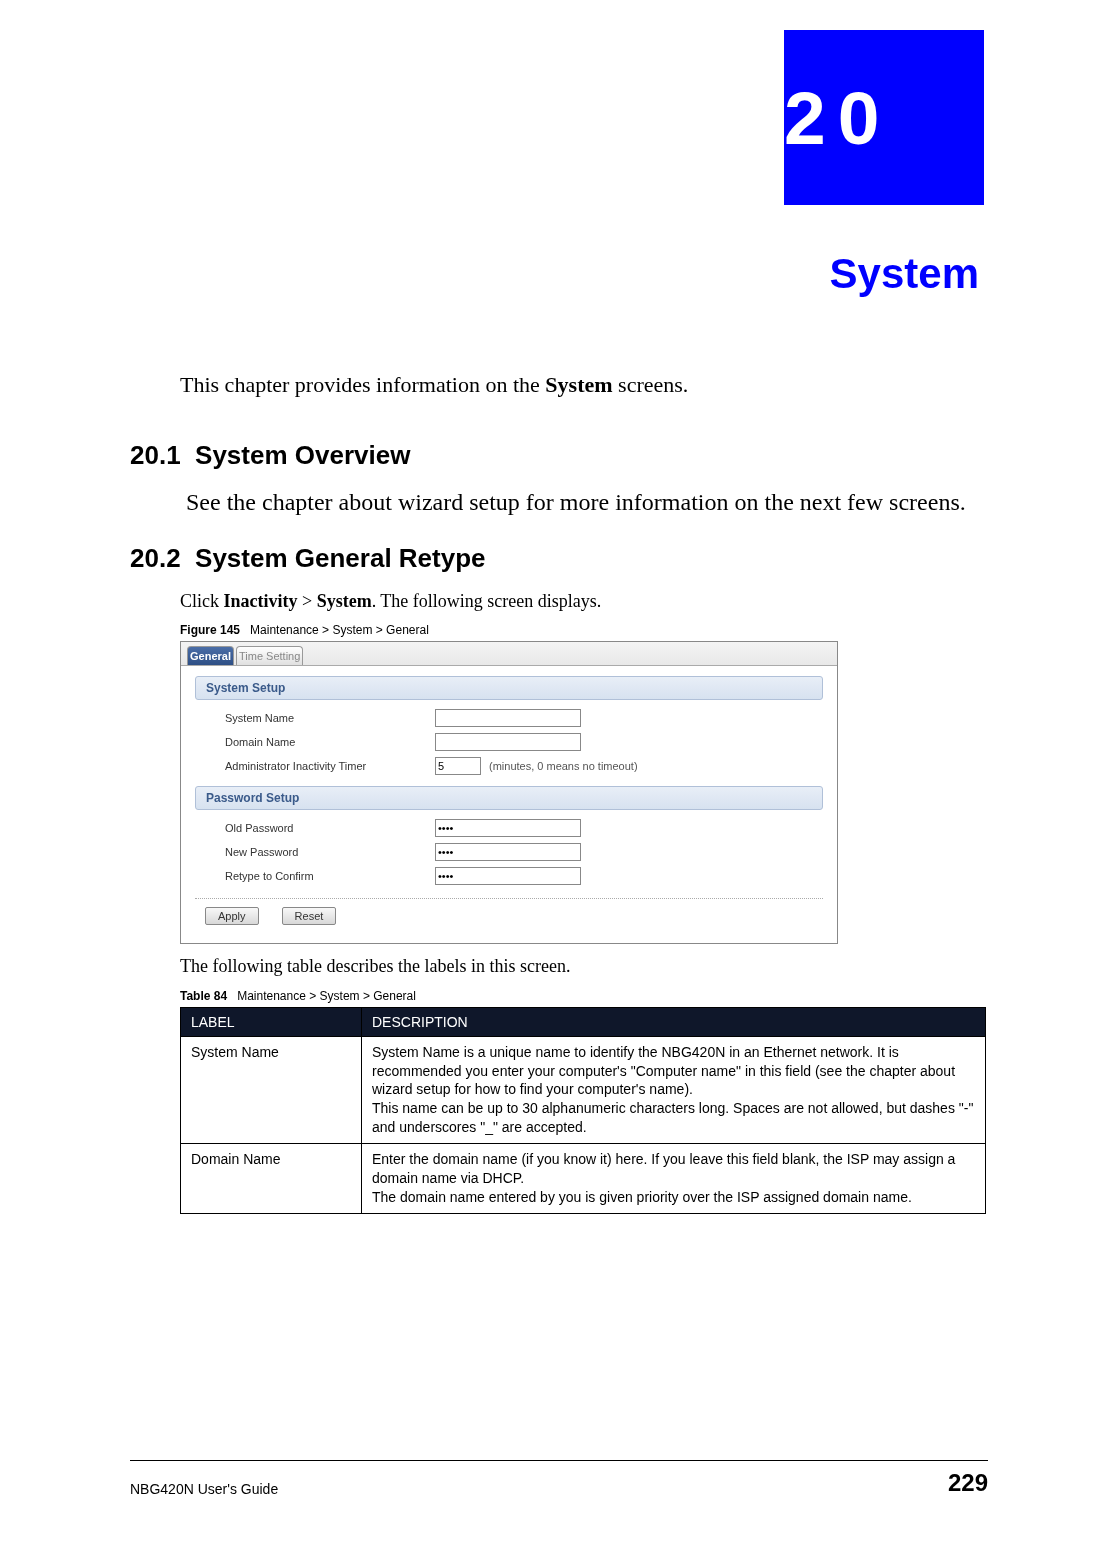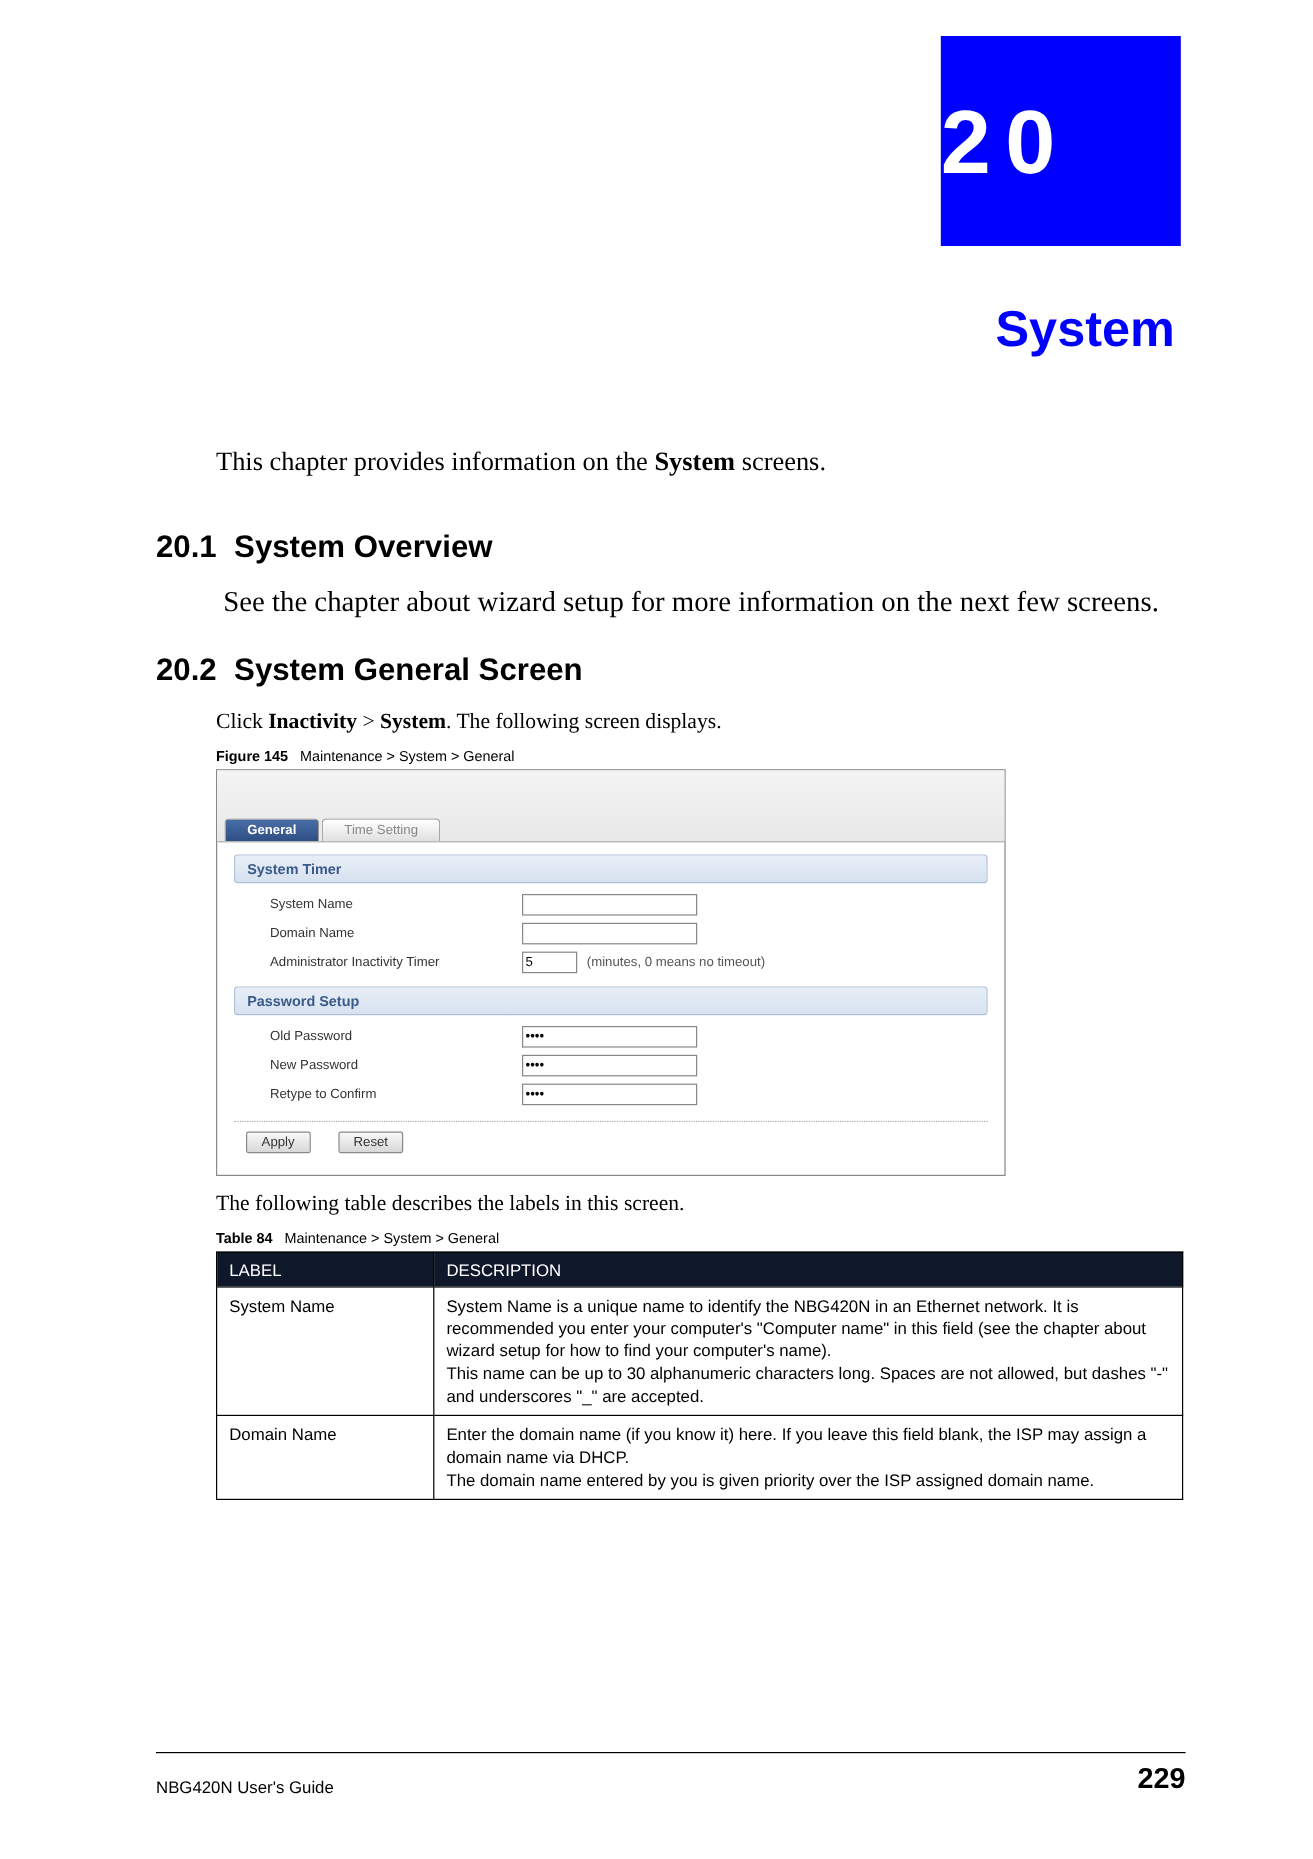--- a/index.html
+++ b/index.html
@@ -94,29 +94,28 @@
     color: #333;
   }
   .tabs {
     display:flex;
     border-bottom: 1px solid #aaa;
     padding-left: 6px;
     padding-top: 4px;
     background: linear-gradient(#f4f4f4,#e8e8e8);
   }
   .tab {
-    padding: 3px 18px;
+    padding: 3px 2px;
     border: 1px solid #999;
     border-bottom: none;
     border-radius: 4px 4px 0 0;
     margin-right: 2px;
     background: linear-gradient(#ffffff,#e0e0e0);
     color: #888;
     font-size:11px;
-    margin-top:36px;
   }
   .tab.active {
     background: linear-gradient(#4a6da7,#2e4f85);
     color: #ffffff;
     font-weight: bold;
   }
   .fig-body {
     padding: 10px 14px 18px 14px;
   }
   .section-bar {
@@ -225,38 +224,38 @@
     <p class="body-text">
       <span>This chapter provides information on the </span><span class="bold">System</span><span> screens.</span>
     </p>
 
     <h2 class="h2">
       <span>20.1</span>&nbsp;&nbsp;<span>System Overview</span>
     </h2>
     <p class="body-text2">See the chapter about wizard setup for more information on the next few screens.</p>
 
     <h2 class="h2">
-      <span>20.2</span>&nbsp;&nbsp;<span>System General Screen</span>
+      <span>20.2</span>&nbsp;&nbsp;<span>System General Retype</span>
     </h2>
     <p class="body-text3">
       <span>Click </span><span class="bold">Inactivity</span><span> &gt; </span><span class="bold">System</span><span>. The following screen displays.</span>
     </p>
 
     <div class="caption">
       <span>Figure 145</span>&nbsp;&nbsp;&nbsp;<span class="caption-text">Maintenance &gt; System &gt; General</span>
     </div>
 
     <div class="figure-wrap">
       <div class="figure">
         <div class="tabs">
           <div class="tab active">General</div>
           <div class="tab">Time Setting</div>
         </div>
         <div class="fig-body">
-          <div class="section-bar">System Timer</div>
+          <div class="section-bar">System Setup</div>
           <div class="form-row">
             <div class="form-label">System Name</div>
             <input class="form-input" style="">
           </div>
           <div class="form-row">
             <div class="form-label">Domain Name</div>
             <input class="form-input" style="">
           </div>
           <div class="form-row">
             <div class="form-label">Administrator Inactivity Timer</div>

